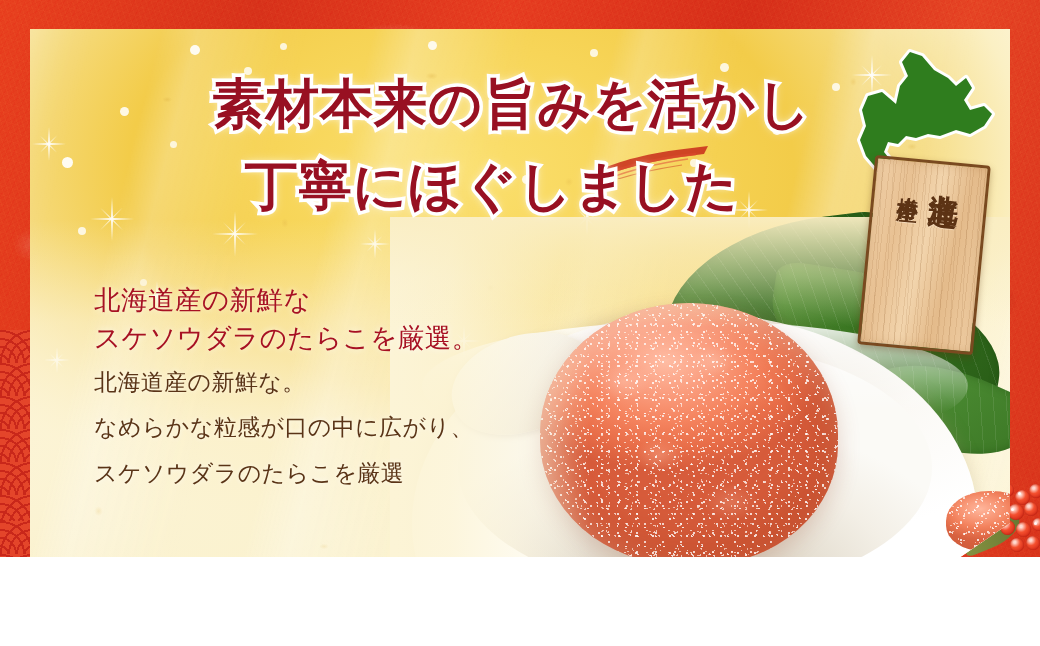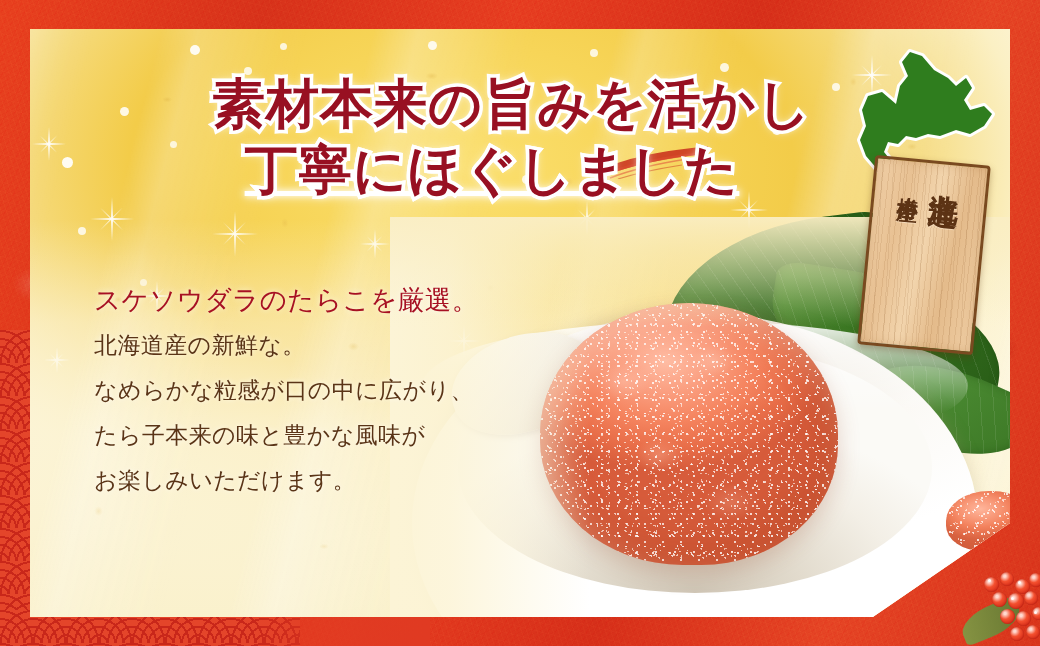--- a/index.html
+++ b/index.html
@@ -1,20 +1,20 @@
 <!DOCTYPE html>
 <html><head>
 <meta charset="utf-8">
 <style>
   html,body{margin:0;padding:0;background:#fff;}
   body{font-family:"DejaVu Serif",serif;}
 
   #stage{
     position:relative;
-    width:1040px;height:646px;
+    width:1040px;height:557px;
     overflow:hidden;
     background:#a3a3a3;
   }
 
   
   .border-base{
     position:absolute;inset:0;
     background:
       radial-gradient(ellipse 40px 18px at 12% 14%, rgba(255,255,255,.17), transparent 70%),
       radial-gradient(ellipse 55px 14px at 38% 6%, rgba(255,255,255,.13), transparent 70%),
@@ -152,21 +152,21 @@
     line-height:1.06;
     letter-spacing:1px;
     -webkit-text-stroke:7px #fff;
     paint-order:stroke fill;
     text-shadow:
       0 0 6px rgba(255,255,255,.95),
       0 0 12px rgba(255,255,255,.75);
     white-space:nowrap;
   }
   .hl-line.l1{transform:translateX(-8px);}
-  .hl-line.l2{margin-top:10px;transform:translateX(-28px);text-decoration:underline;}
+  .hl-line.l2{margin-top:26px;transform:translateX(-28px);}
 
   
   .brush{
     position:absolute;left:566px;top:116px;width:120px;height:34px;
     z-index:12;pointer-events:none;
     opacity:.95;
   }
 
   
   #copy{
@@ -509,25 +509,25 @@
         <path d="M22 34 C38 29 60 24 86 20" stroke="#c9301c" stroke-width="1.2" fill="none" opacity=".5"></path>
       </g>
     </svg>
 
     <div id="headline">
       <div class="hl-line l1">素材本来の旨みを活かし</div>
       <div class="hl-line l2">丁寧にほぐしました</div>
     </div>
 
     <div id="copy">
+      <div class="copy-lead">北海道産の新鮮な</div>
       <div class="copy-lead">スケソウダラのたらこを厳選。</div>
       <div class="copy-body">北海道産の新鮮な。</div>
       <div class="copy-body">なめらかな粒感が口の中に広がり、</div>
-      <div class="copy-body">たら子本来の味と豊かな風味が</div>
-      <div class="copy-body">お楽しみいただけます。</div>
+      <div class="copy-body">スケソウダラのたらこを厳選</div>
     </div>
 
   </div>
 
   <svg id="map" viewBox="0 0 148 136">
     <path d="M44 56 L30 44 L16 48 L10 62 L14 78 L8 92 L14 108 L26 122 L34 132 L42 128 L40 114 L32 104 L36 94 L46 96 L54 88 L64 90 L76 86 L88 88 L104 82 L118 86 L132 78 L140 66 L132 58 L118 62 L112 52 L120 40 L114 30 L104 38 L96 30 L82 22 L70 8 L58 4 L50 14 L56 28 L48 38 Z" fill="#2f7d1e" stroke="#ffffff" stroke-width="6" stroke-linejoin="round"></path>
     <path d="M44 56 L30 44 L16 48 L10 62 L14 78 L8 92 L14 108 L26 122 L34 132 L42 128 L40 114 L32 104 L36 94 L46 96 L54 88 L64 90 L76 86 L88 88 L104 82 L118 86 L132 78 L140 66 L132 58 L118 62 L112 52 L120 40 L114 30 L104 38 L96 30 L82 22 L70 8 L58 4 L50 14 L56 28 L48 38 Z" fill="#2f7d1e"></path>
   </svg>
 
   <div id="sign">

